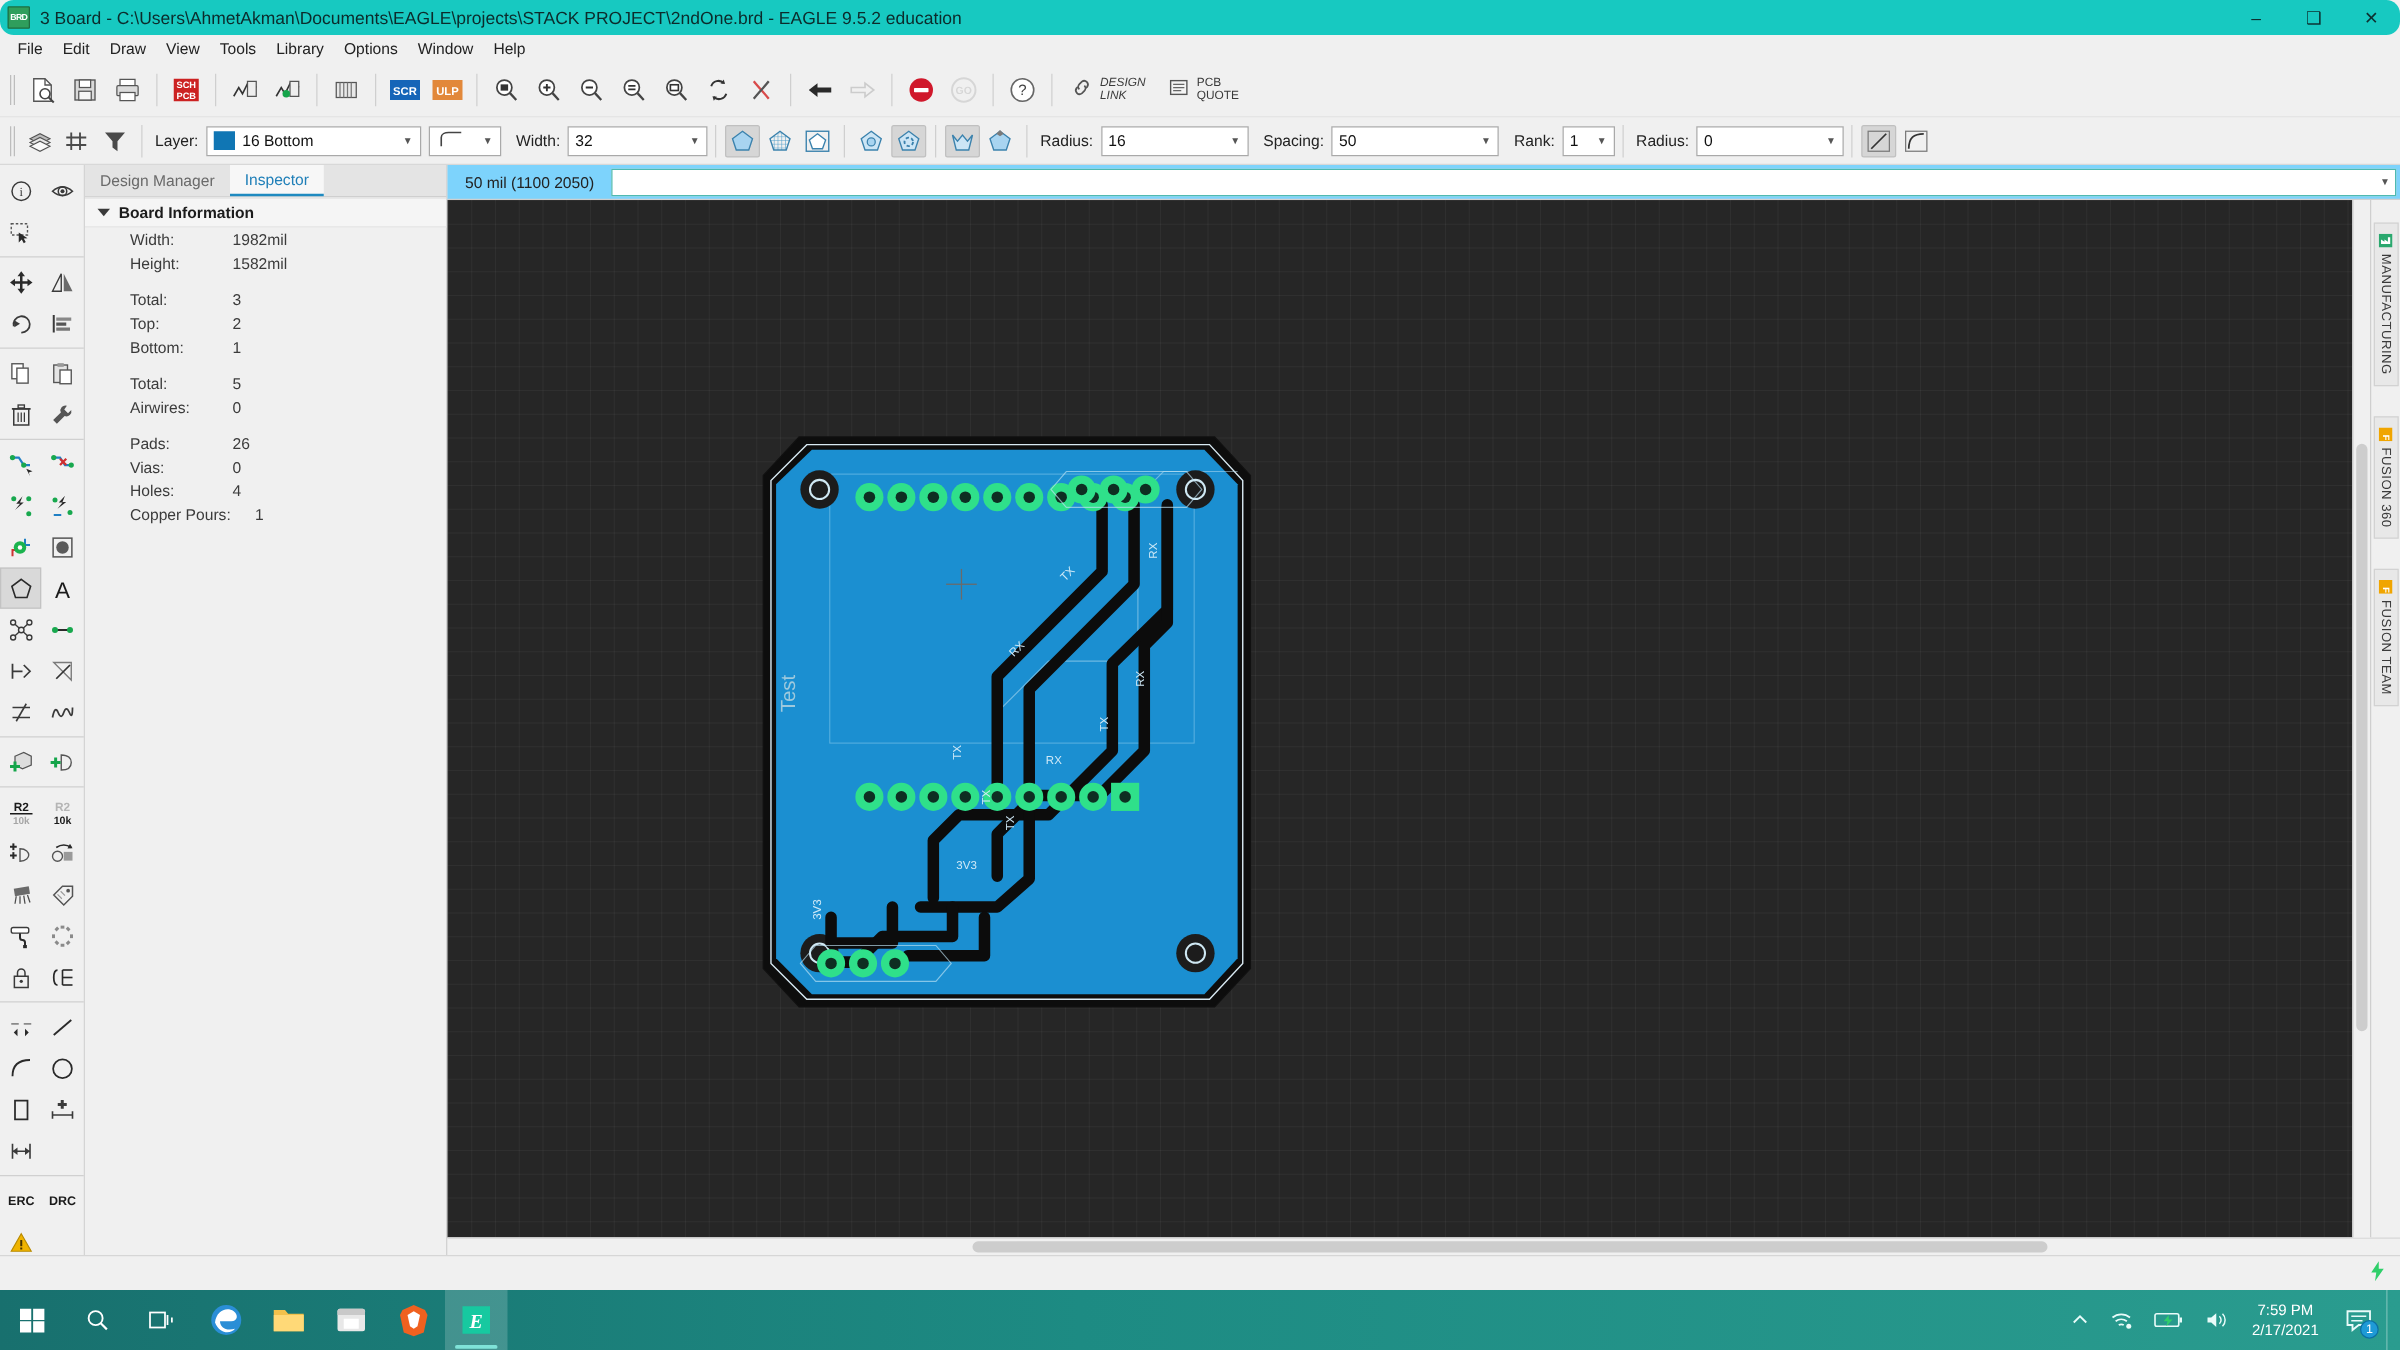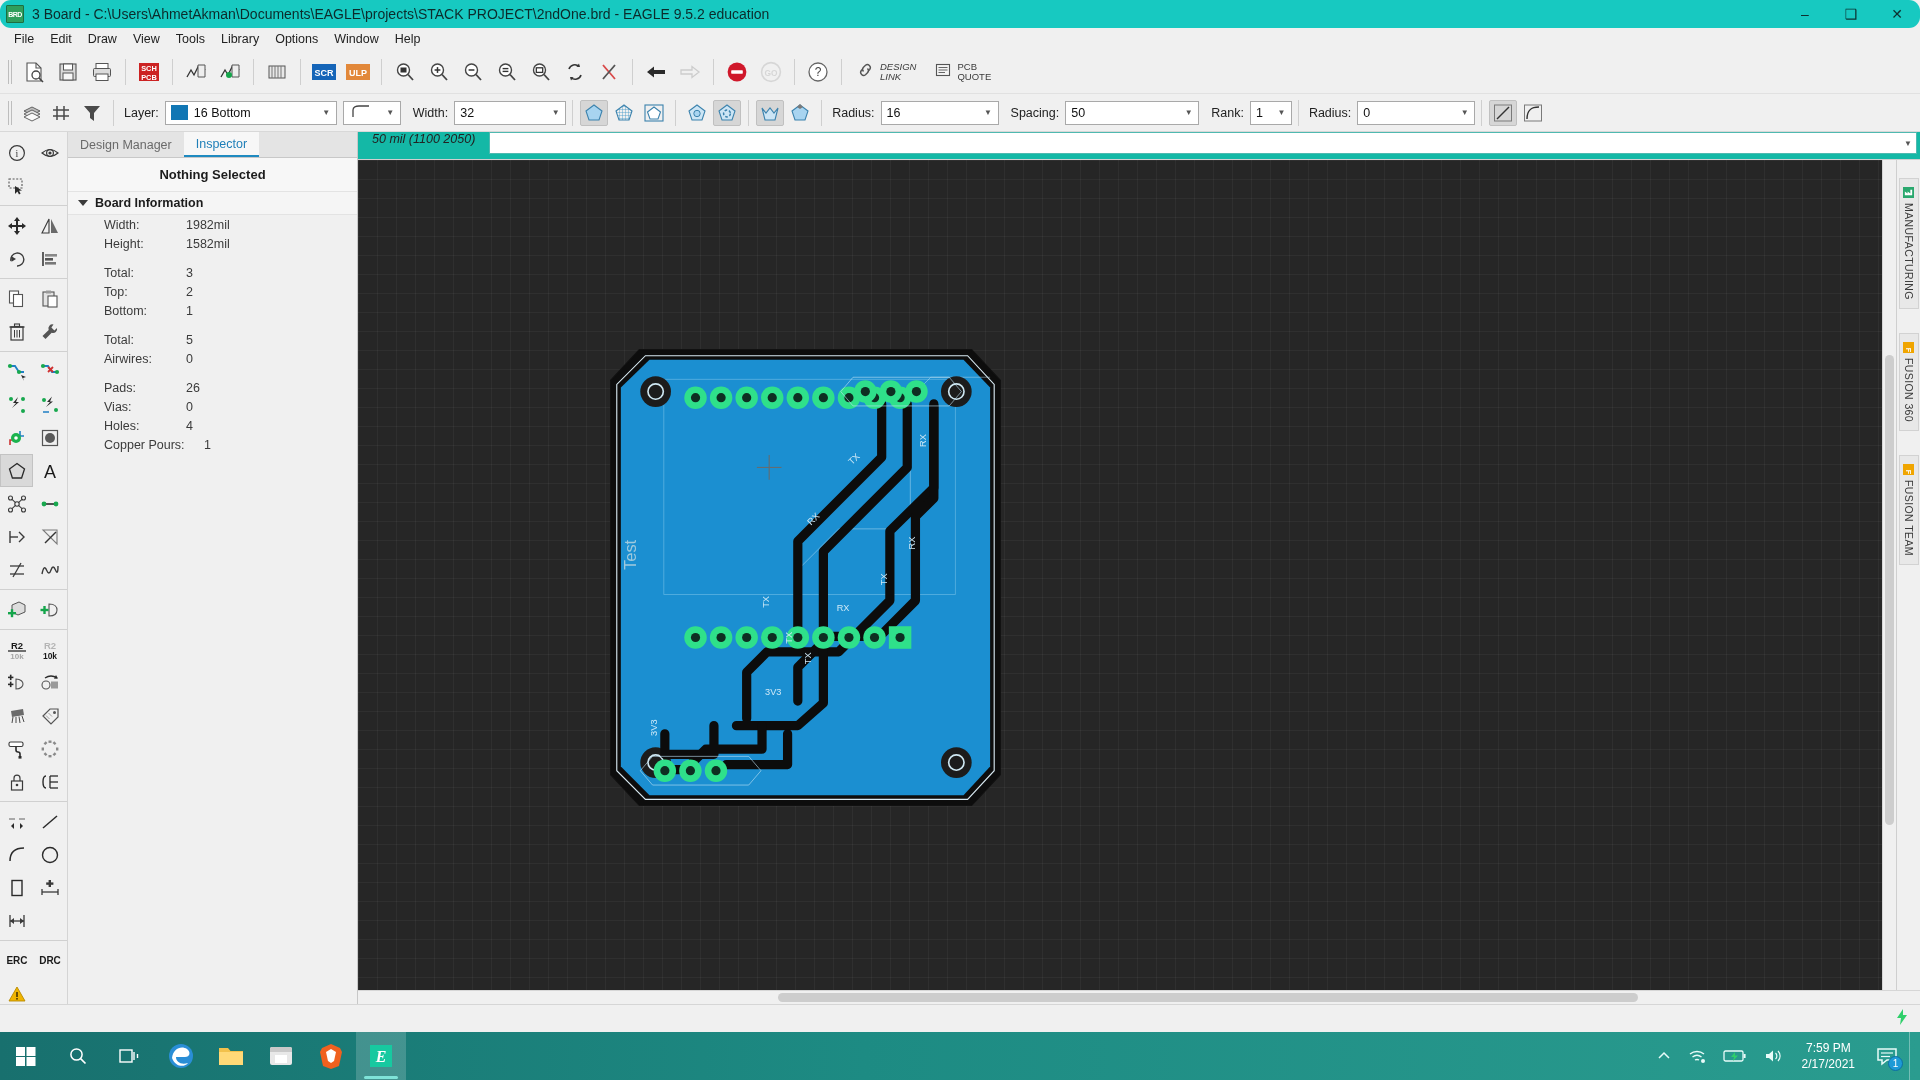--- a/index.html
+++ b/index.html
@@ -113,21 +113,21 @@
     font-weight:bold;font-size:12.5px;color:#1c1c1c;cursor:default;
   }
   .caret { width:0;height:0;border-left:5px solid transparent;border-right:5px solid transparent;border-top:6px solid #3a3a3a; }
   .inforow { display:flex;font-size:12.5px;color:#3b3b3b;padding:2.5px 0 2.5px 36px; }
   .inforow .k { width:82px; }
   .inforow .v { color:#3b3b3b; }
   .infogap { height:10px; }
 
   
   #canvascol { flex:1;display:flex;flex-direction:column;min-width:0; }
-  #cmdbar { height:28px;background:#14b8a6;display:flex;align-items:flex-start;border-bottom:1px solid #cfcfcf;font-style:italic; }
+  #cmdbar { height:28px;background:#7dd3fc;display:flex;align-items:center;border-bottom:1px solid #cfcfcf; }
   #coordlbl { font-size:12.5px;color:#222;padding:0 14px;white-space:nowrap; }
   #cmdinput {
     flex:1;height:22px;margin-right:3px;background:#fff;border:1px solid #4fb9b0;
     display:flex;align-items:center;padding:0 4px;font-size:12.5px;position:relative;
   }
   #cmdinput .caretdn { position:absolute;right:4px;color:#555;font-size:8px; }
 
   #canvaswrap { flex:1;display:flex;min-height:0; }
   #canvas {
     flex:1;background:#262626;position:relative;overflow:hidden;
@@ -946,21 +946,20 @@
           <rect x="9.2" y="14" width="1.6" height="1.6" fill="#4a3500"></rect>
         </svg>
       </div>
   </div>
 
   <div id="leftpanel">
     <div id="paneltabs">
       <div class="ptab">Design Manager</div>
       <div class="ptab active">Inspector</div>
     </div>
-    <div id="nothingsel">Nothing Selected</div>
     <div class="secthead">
       <span class="caret"></span>
       <span>Board Information</span>
     </div>
     <div>
       <div class="inforow">
           <span class="k">Width:</span>
           <span class="v">1982mil</span>
         </div>
       <div class="inforow">

